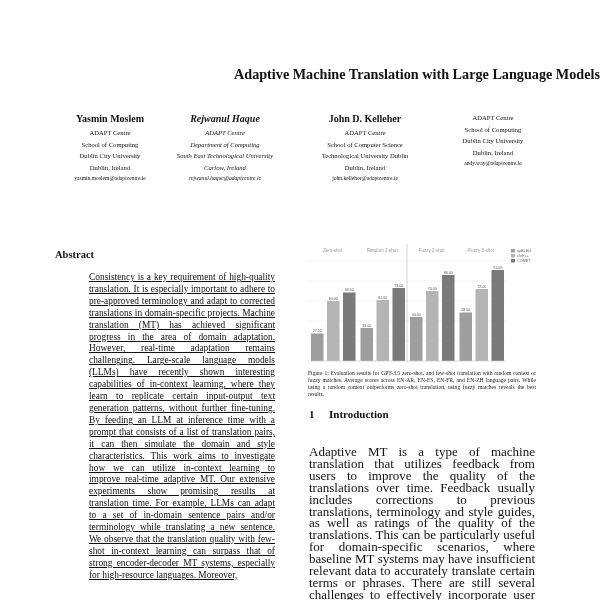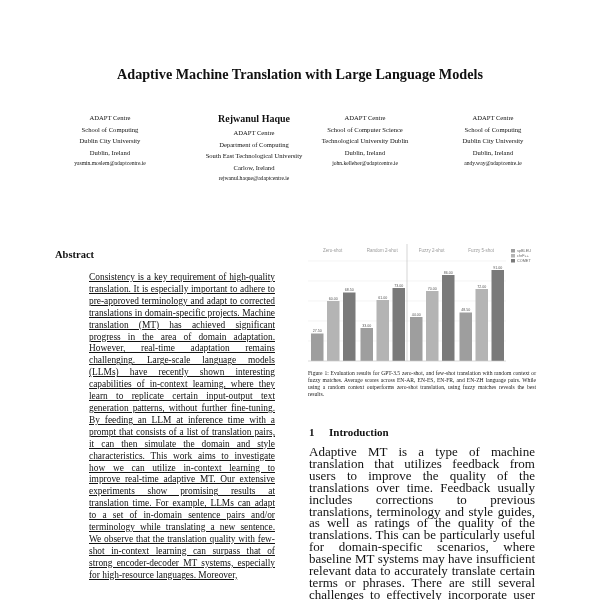--- a/index.html
+++ b/index.html
@@ -1,49 +1,51 @@
 <!DOCTYPE html>
 <html><head>
 <meta charset="utf-8">
 <style>
   html, body { margin:0; padding:0; background:#fff; }
   body { width:600px; height:600px; overflow:hidden; position:relative; font-family:"Liberation Serif", "DejaVu Serif", serif; color:#111; }
-  .title { position:absolute; left:0; width:600px; top:66px; text-align:center; font-weight:bold; font-size:14.2px; }
+  .title { position:absolute; left:0; width:600px; top:66px; text-align:right; font-weight:bold; font-size:14.2px; }
   .author { position:absolute; top:112px; text-align:center; font-size:6.6px; line-height:11.6px; }
   .author .name { font-weight:bold; font-size:10px; line-height:14px; display:block; margin-bottom:1px; }
   .author .email { font-size:5.6px; display:block; }
   .abs-head { position:absolute; left:55px; width:240px; top:249px; font-weight:bold; font-size:10.5px; }
   .abstract { position:absolute; left:89px; width:186px; top:272px; font-size:9.4px; line-height:11.9px; text-align:justify; hyphens:auto;text-decoration:underline; }
   .chart { position:absolute; left:304px; top:244px; width:248px; height:122px; }
   .caption { position:absolute; left:308px; top:370px; width:228px; font-size:5.6px; line-height:6.9px; text-align:justify; color:#222; }
-  .sec-head { position:absolute; left:309px; top:426px; font-weight:bold; font-size:11px; }
+  .sec-head { position:absolute; left:309px; top:408px; font-weight:bold; font-size:11px; }
   .sec-head .num { display:inline-block; width:20px; }
   .intro { position:absolute; left:309px; top:446px; width:226px; font-size:13px; line-height:11.9px; text-align:justify; }
 </style>
 </head>
 <body>
 
 <div class="title">Adaptive Machine Translation with Large Language Models</div>
 
 <div class="author" style="left:52px;width:116px;">
+  <span class="name">Yasmin Moslem</span>
   <span style="display:block">ADAPT Centre</span>
   <span style="display:block">School of Computing</span>
   <span style="display:block">Dublin City University</span>
   <span style="display:block">Dublin, Ireland</span>
   <span class="email">yasmin.moslem@adaptcentre.ie</span>
 </div>
-<div class="author" style="left:189px;width:130px;">
+<div class="author" style="left:160px;width:130px;font-style:italic;">
   <span class="name">Rejwanul Haque</span>
   <span style="display:block">ADAPT Centre</span>
   <span style="display:block">Department of Computing</span>
   <span style="display:block">South East Technological University</span>
   <span style="display:block">Carlow, Ireland</span>
   <span class="email">rejwanul.haque@adaptcentre.ie</span>
 </div>
 <div class="author" style="left:302px;width:126px;">
+  <span class="name">John D. Kelleher</span>
   <span style="display:block">ADAPT Centre</span>
   <span style="display:block">School of Computer Science</span>
   <span style="display:block">Technological University Dublin</span>
   <span style="display:block">Dublin, Ireland</span>
   <span class="email">john.kelleher@adaptcentre.ie</span>
 </div>
 <div class="author" style="left:436px;width:114px;">
   <span style="display:block">ADAPT Centre</span>
   <span style="display:block">School of Computing</span>
   <span style="display:block">Dublin City University</span>

